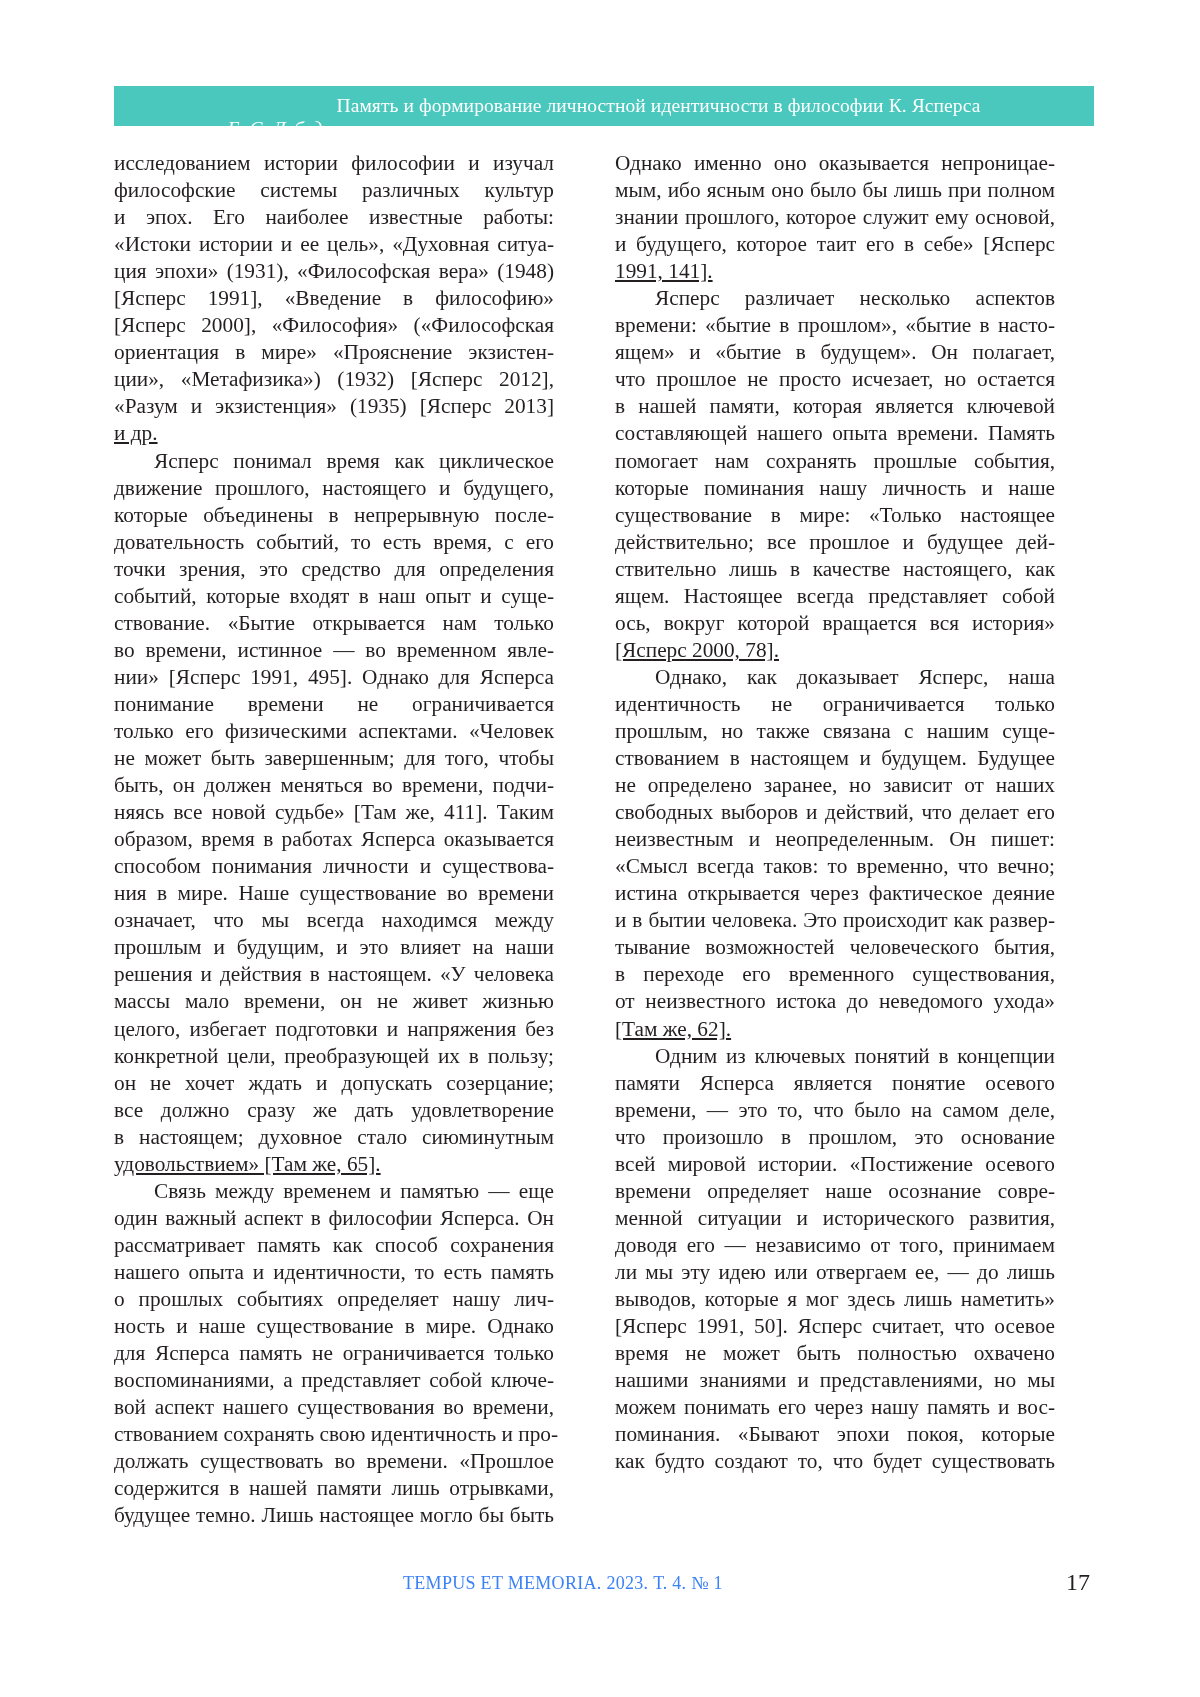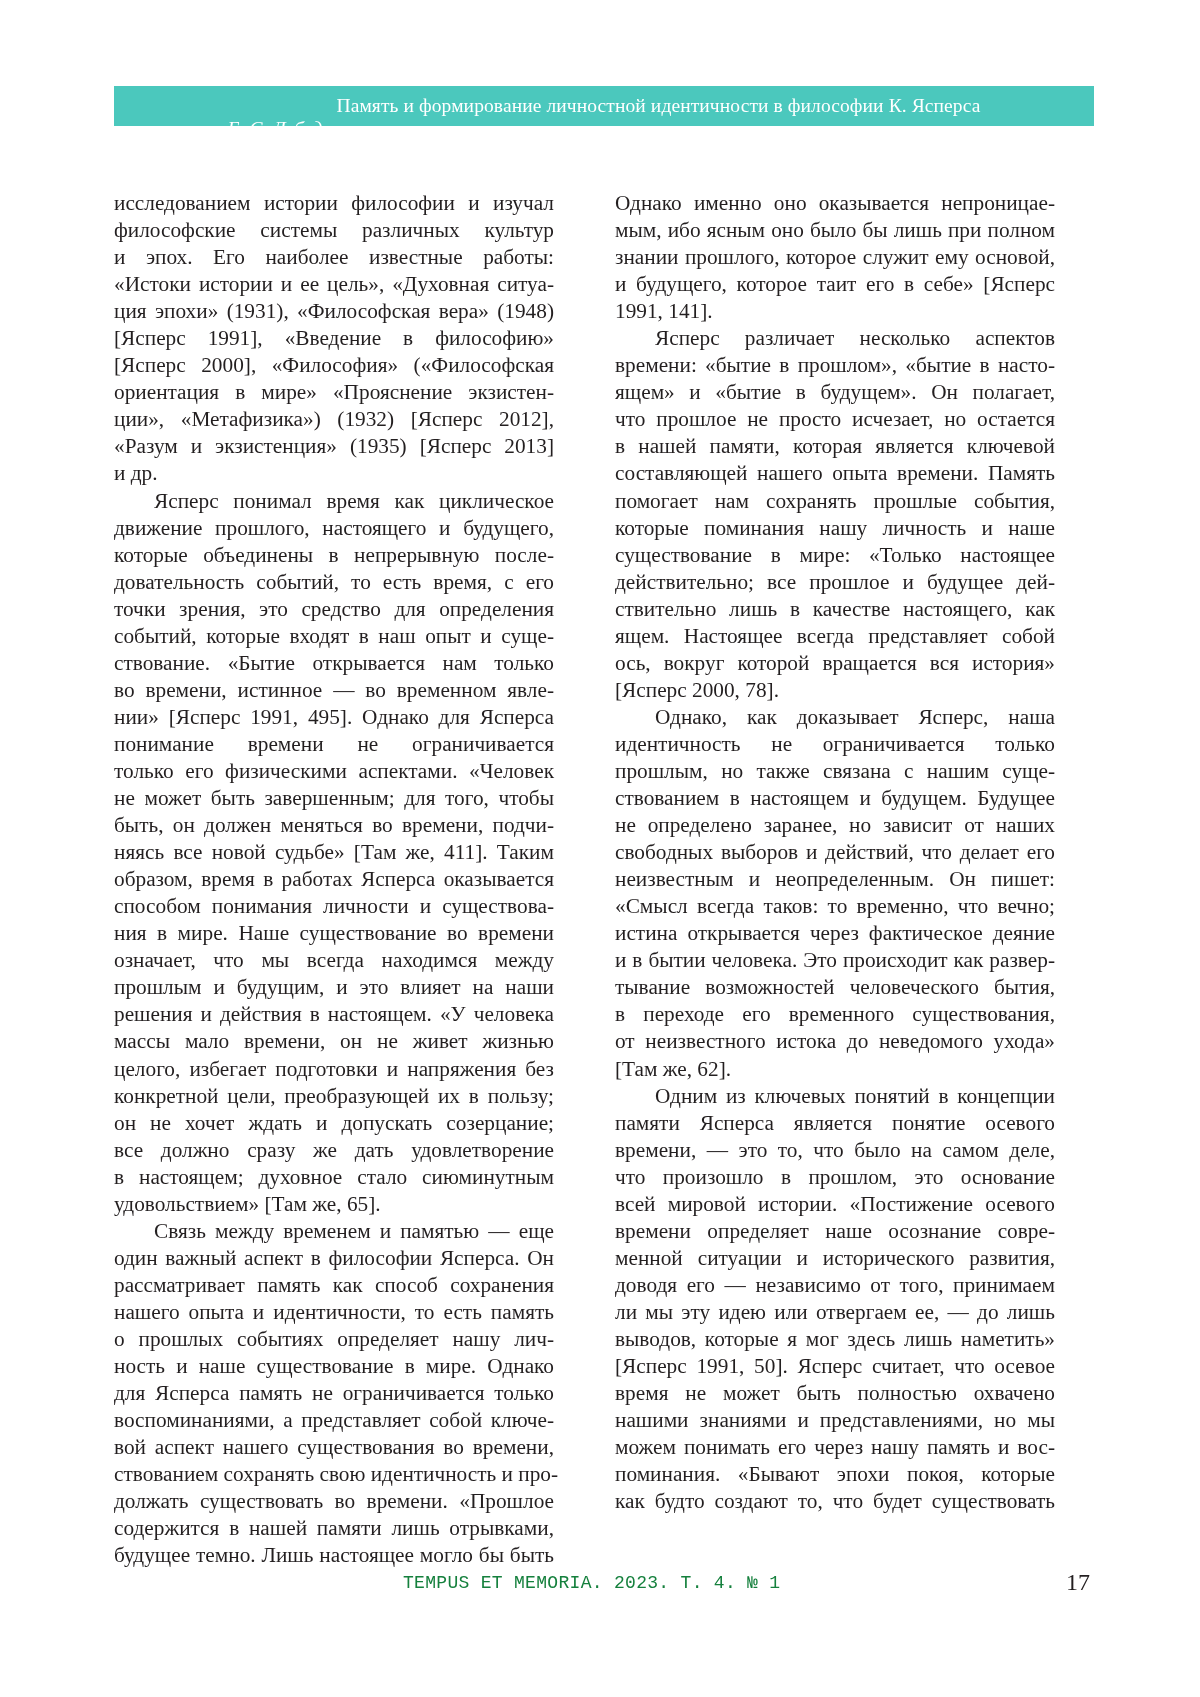--- a/index.html
+++ b/index.html
@@ -6,30 +6,30 @@
   body { width: 1200px; height: 1697px; position: relative; overflow: hidden; font-family: "DejaVu Serif", "Liberation Serif", serif; color: #231f20; }
   .header-bar {
     position: absolute; left: 114px; top: 86px; width: 980px; height: 40px;
     background: #4bc8bd; color: #ffffff;
     display: flex; align-items: center; justify-content: center;
     font-family: "Liberation Serif", serif; font-size: 19.5px; letter-spacing: 0.1px;
   }
   .header-bar .author { font-style: italic; margin-top: 46px; }
   .col {
     position: absolute; top: 150px; width: 440px;
-    font-family: "Liberation Serif", serif; font-size: 21.3px; line-height: 27.05px; margin-top: 40px;
+    font-family: "Liberation Serif", serif; font-size: 21.3px; line-height: 27.05px;
   }
   .col.left { left: 114px; }
   .col.right { left: 615px; }
   .line { display: block; white-space: nowrap; text-align: justify; text-align-last: justify; height: 27.05px; }
-  .line.last { text-align-last: left; }
+  .line.last { text-align-last: left; text-decoration: underline; }
   .line.indent { padding-left: 40px; }
   .footer-journal {
     position: absolute; left: 403px; top: 1573px;
-    font-family: Liberation Mono, monospace; font-size: 18px; color: #15803d; letter-spacing: 0.3px;
+    font-family: Liberation Serif, serif; font-size: 18px; color: #3b82f6; letter-spacing: 0.3px;
   }
   .page-number {
     position: absolute; left: 1066px; top: 1569px;
     font-family: Liberation Serif, serif; font-size: 24px; color: #231f20;
   }
 </style>
 </head>
 <body>
 
 <div class="header-bar">

